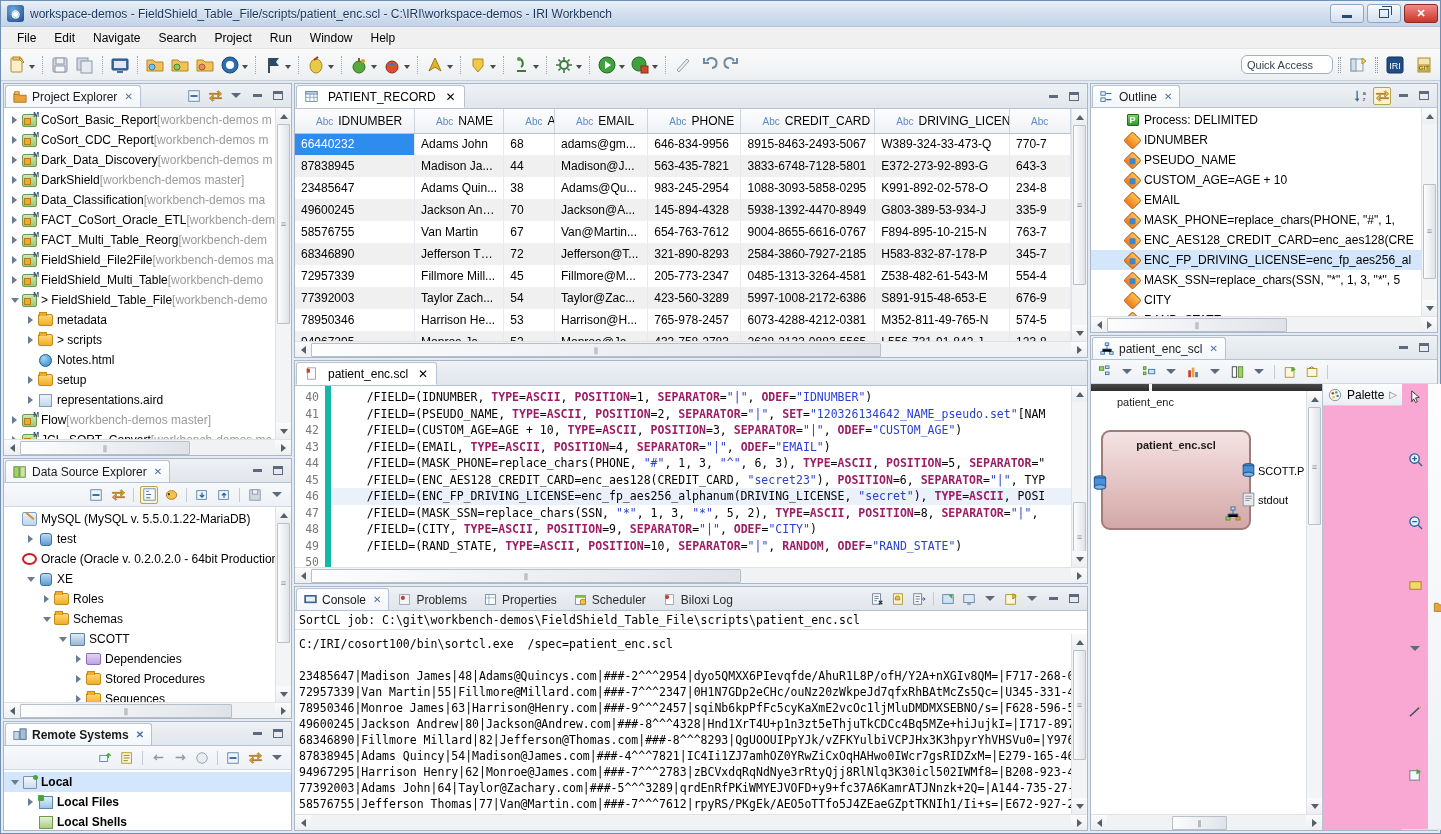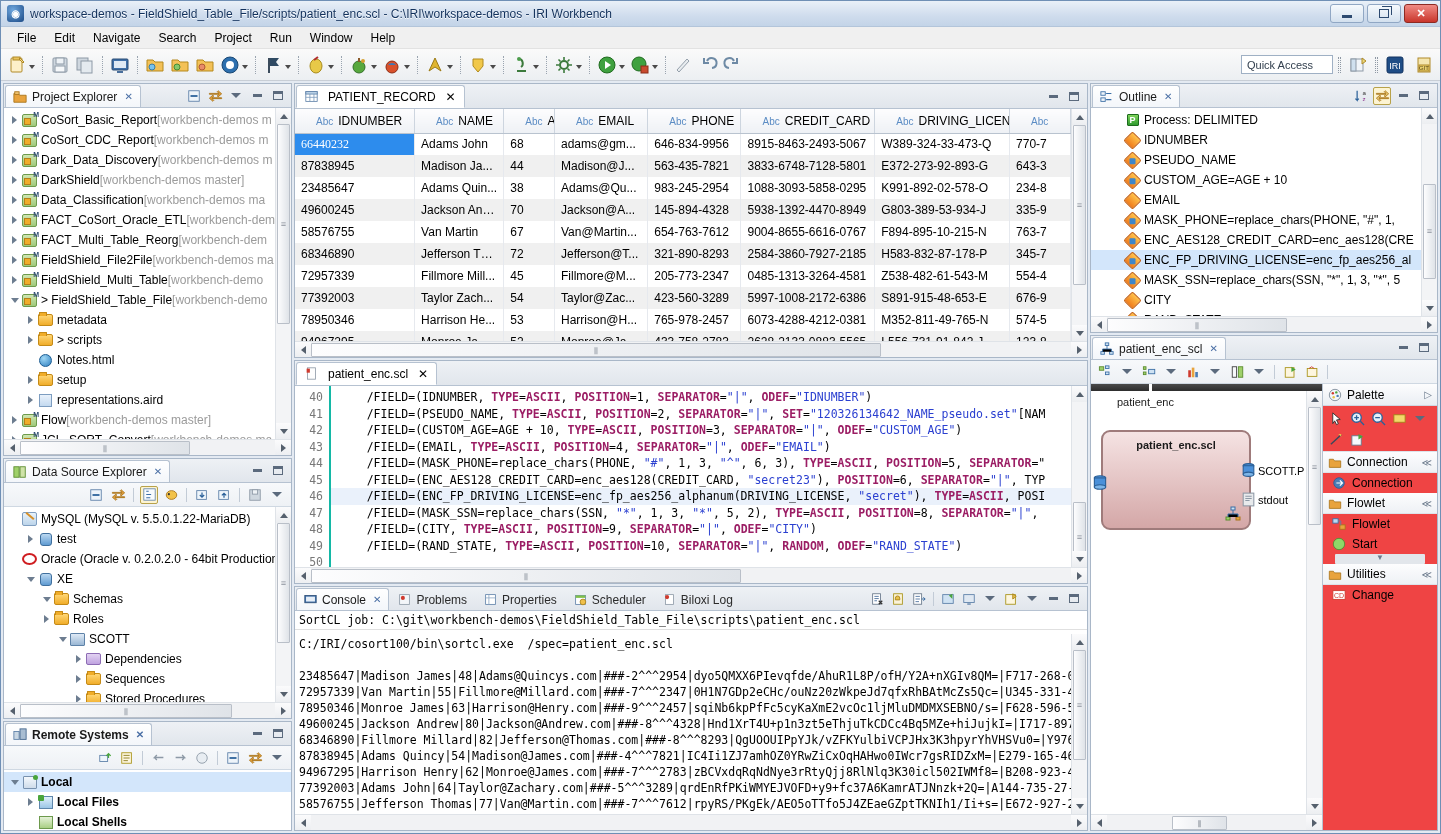--- a/index.html
+++ b/index.html
@@ -62,21 +62,21 @@
     border-bottom:1px solid #c8ced6;padding-left:4px;gap:1px;
   }
   .tb-item{display:flex;align-items:center;height:26px;padding:0 2px;}
   .tb-sep{width:1px;height:18px;margin:0 4px;border-left:1px dotted #9aa4b0;}
   .tbico{width:20px;height:20px;display:block;}
   .arw{width:0;height:0;border-left:3.5px solid transparent;border-right:3.5px solid transparent;border-top:4px solid #4a4a4a;margin-left:2px;margin-top:5px;}
   #qaccess{
     margin-left:auto;margin-right:4px;display:flex;align-items:center;gap:5px;
   }
   #qaccess .qbox{
-    width:92px;height:19px;border:1px solid #9fb0c4;background:#fff;border-radius:0;
+    width:92px;height:19px;border:1px solid #9fb0c4;background:#fff;border-radius:6px;
     font-size:11px;color:#33404f;display:flex;align-items:center;padding-left:5px;
   }
   .grip{width:3px;height:16px;border-left:1px dotted #8e98a4;border-right:1px dotted #8e98a4;}
 
   
   #main{flex:1 1 auto;display:flex;min-height:0;padding:2px;gap:2px;background:#e4eaf2;}
   #col-left{width:289px;flex:0 0 289px;display:flex;flex-direction:column;gap:2px;min-height:0;}
   #col-mid{flex:1 1 auto;display:flex;flex-direction:column;gap:2px;min-width:0;}
   #col-right{width:348px;flex:0 0 348px;display:flex;flex-direction:column;gap:2px;min-height:0;}
 
@@ -171,25 +171,25 @@
     border-right:1px solid #cdd5df;border-bottom:1px solid #b9c3cf;
     font-weight:normal;text-align:left;height:24px;padding:0 21px;color:#000;
     white-space:nowrap;overflow:hidden;
   }
   .dtable th .abc{color:#5b8cc4;font-size:10px;margin-right:5px;}
   .dtable td{
     height:22px;padding:0 6px;border-right:1px solid #e6e9ee;color:#000;
     white-space:nowrap;overflow:hidden;text-overflow:ellipsis;
   }
   .dtable tr.alt td{background:#f0f0f0;}
-  .dtable td.selcell{background:#2d8ced;color:#fff;font-family:Liberation Serif, serif;}
+  .dtable td.selcell{background:#2d8ced;color:#fff;}
 
   
   .code-wrap{flex:1 1 auto;display:flex;min-height:0;background:#fff;position:relative;overflow:hidden;}
-  .gutter{width:36px;flex:0 0 36px;background:#fff;border-right:2px solid #14b8a6;text-align:right;padding:3px 6px 0 0;
+  .gutter{width:36px;flex:0 0 36px;background:#fff;border-right:6px solid #14b8a6;text-align:right;padding:3px 6px 0 0;
           font-family:"DejaVu Sans Mono",monospace;font-size:11.5px;color:#787878;line-height:16.5px;}
   .codearea{flex:1 1 auto;padding:3px 0 0 8px;font-family:"DejaVu Sans Mono",monospace;font-size:11.5px;
             line-height:16.5px;white-space:pre;overflow:hidden;color:#000;}
   .codearea .ln{display:block;height:16.5px;}
   .codearea .ln.hl{background:#eaf1fb;margin-left:-8px;padding-left:8px;}
   .k{color:#9b1d64;font-weight:bold;}
   .s{color:#2a3fd0;}
 
   
   .conout{
@@ -204,21 +204,21 @@
   
   .diagram-body{flex:1 1 auto;display:flex;min-height:0;}
   .canvas{flex:1 1 auto;position:relative;background:#fff;overflow:hidden;min-width:0;}
   .canvas .rulerbar{height:7px;background:linear-gradient(#4a4a4a,#2d2d2d);position:relative;}
   .canvas .rulerbar:after{content:"";position:absolute;left:58px;top:0;width:3px;height:7px;background:#fff;}
   .node{
     position:absolute;border:2px solid #9f7b7b;border-radius:9px;
     background:linear-gradient(#f5e3e3,#d4a7a7);
   }
   .node .ntitle{text-align:center;font-size:11px;font-weight:bold;color:#1a1a1a;margin-top:7px;}
-  .palette{width:115px;flex:0 0 115px;border-left:1px solid #b8c3d1;background:#ef4444;display:flex;flex-direction:column;min-height:0;}
+  .palette{width:115px;flex:0 0 115px;border-left:1px solid #b8c3d1;background:#f9a8d4;display:flex;flex-direction:row;min-height:0;}
   .pal-hdr{height:22px;display:flex;align-items:center;gap:5px;padding:0 5px;border-bottom:1px solid #cfd8e2;
            background:linear-gradient(#fdfdfe,#eaeef3);font-size:12px;}
   .pal-tools{display:flex;flex-wrap:wrap;gap:3px;padding:3px 4px;border-bottom:1px solid #dde3ea;}
   .pal-group{display:flex;align-items:center;gap:5px;padding:3px 5px;font-size:12px;
              background:linear-gradient(#fdfdfe,#eef1f5);border-bottom:1px solid #dde3ea;}
   .pal-item{display:flex;align-items:center;gap:6px;padding:3px 5px 3px 9px;font-size:12px;}
   .chev{margin-left:auto;color:#6b7a8c;font-size:10px;}
 </style>
 </head>
 <body>
@@ -764,71 +764,71 @@
                 <span class="twist">
                   <span class="tri open"></span>
                 </span>
                 <span class="ticon">
                   <span class="i-db"></span>
                 </span>
                 <span class="tlabel">XE</span>
               </div>
               <div class="trow" style="padding-left: 36px;">
                 <span class="twist">
+                  <span class="tri"></span>
+                </span>
+                <span class="ticon">
+                  <span class="i-folder"></span>
+                </span>
+                <span class="tlabel">Roles</span>
+              </div>
+              <div class="trow" style="padding-left: 36px;">
+                <span class="twist">
                   <span class="tri open"></span>
                 </span>
                 <span class="ticon">
                   <span class="i-folder"></span>
                 </span>
                 <span class="tlabel">Schemas</span>
               </div>
-              <div class="trow" style="padding-left: 36px;">
+              <div class="trow" style="padding-left: 52px;">
+                <span class="twist">
+                  <span class="tri open"></span>
+                </span>
+                <span class="ticon">
+                  <span class="i-schema"></span>
+                </span>
+                <span class="tlabel">SCOTT</span>
+              </div>
+              <div class="trow" style="padding-left: 68px;">
+                <span class="twist">
+                  <span class="tri"></span>
+                </span>
+                <span class="ticon">
+                  <span class="i-purple"></span>
+                </span>
+                <span class="tlabel">Dependencies</span>
+              </div>
+              <div class="trow" style="padding-left: 68px;">
                 <span class="twist">
                   <span class="tri"></span>
                 </span>
                 <span class="ticon">
                   <span class="i-folder"></span>
                 </span>
-                <span class="tlabel">Roles</span>
-              </div>
-              <div class="trow" style="padding-left: 52px;">
-                <span class="twist">
-                  <span class="tri open"></span>
-                </span>
-                <span class="ticon">
-                  <span class="i-schema"></span>
-                </span>
-                <span class="tlabel">SCOTT</span>
+                <span class="tlabel">Stored Procedures</span>
               </div>
               <div class="trow" style="padding-left: 68px;">
                 <span class="twist">
                   <span class="tri"></span>
                 </span>
                 <span class="ticon">
-                  <span class="i-purple"></span>
-                </span>
-                <span class="tlabel">Dependencies</span>
-              </div>
-              <div class="trow" style="padding-left: 68px;">
-                <span class="twist">
-                  <span class="tri"></span>
-                </span>
-                <span class="ticon">
                   <span class="i-folder"></span>
                 </span>
                 <span class="tlabel">Sequences</span>
-              </div>
-              <div class="trow" style="padding-left: 68px;">
-                <span class="twist">
-                  <span class="tri"></span>
-                </span>
-                <span class="ticon">
-                  <span class="i-folder"></span>
-                </span>
-                <span class="tlabel">Stored Procedures</span>
               </div>
               <div class="trow" style="padding-left: 68px;">
                 <span class="twist">
                   <span class="tri"></span>
                 </span>
                 <span class="ticon">
                   <span class="i-folder"></span>
                 </span>
                 <span class="tlabel">Tables</span>
               </div>

